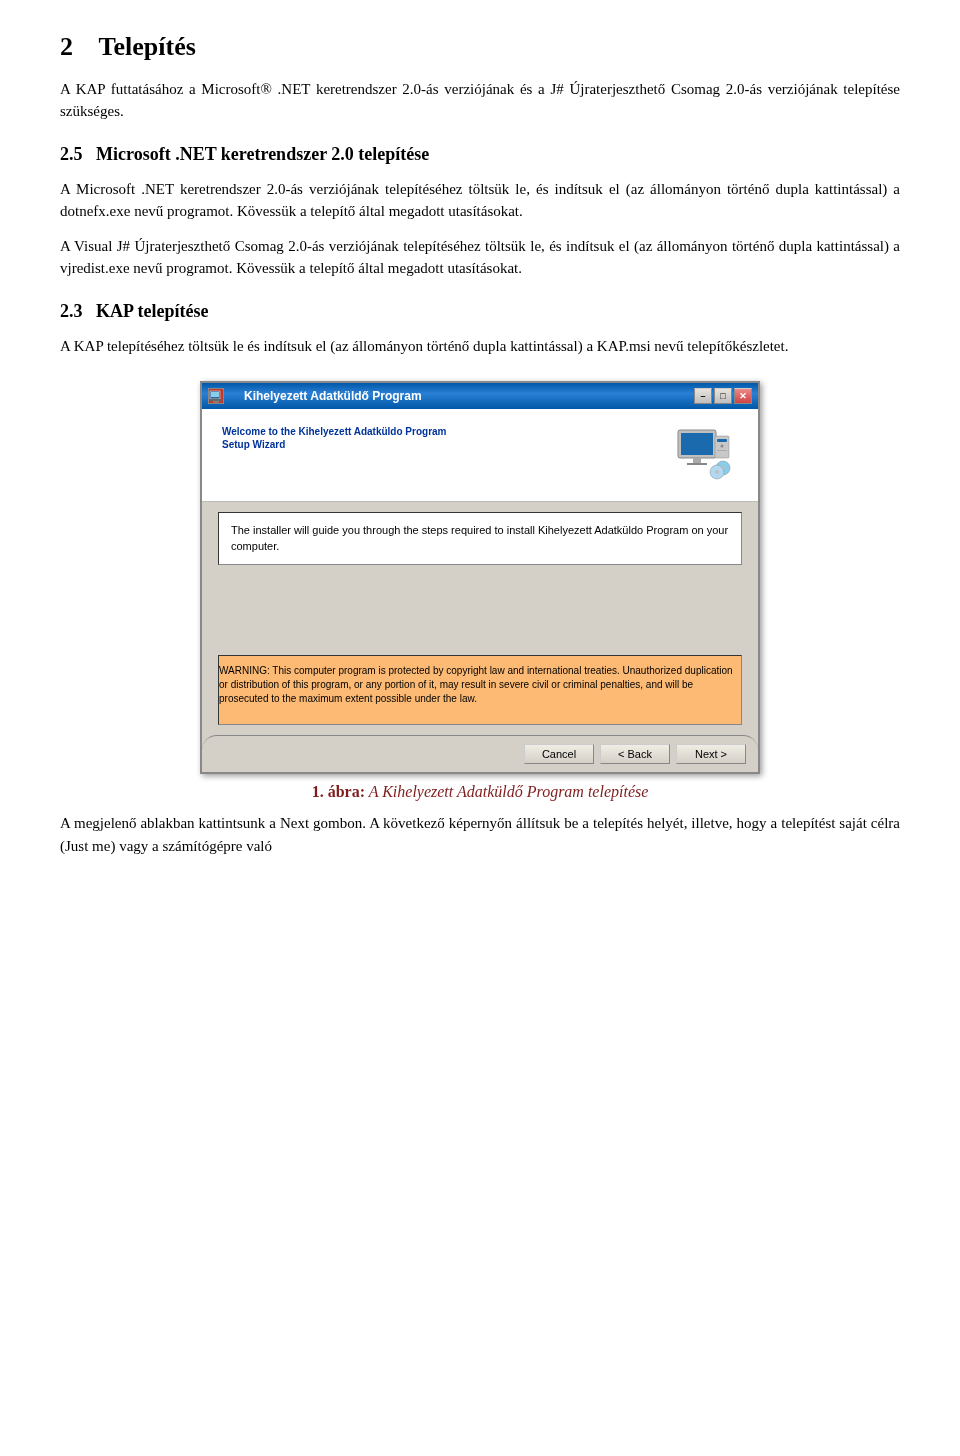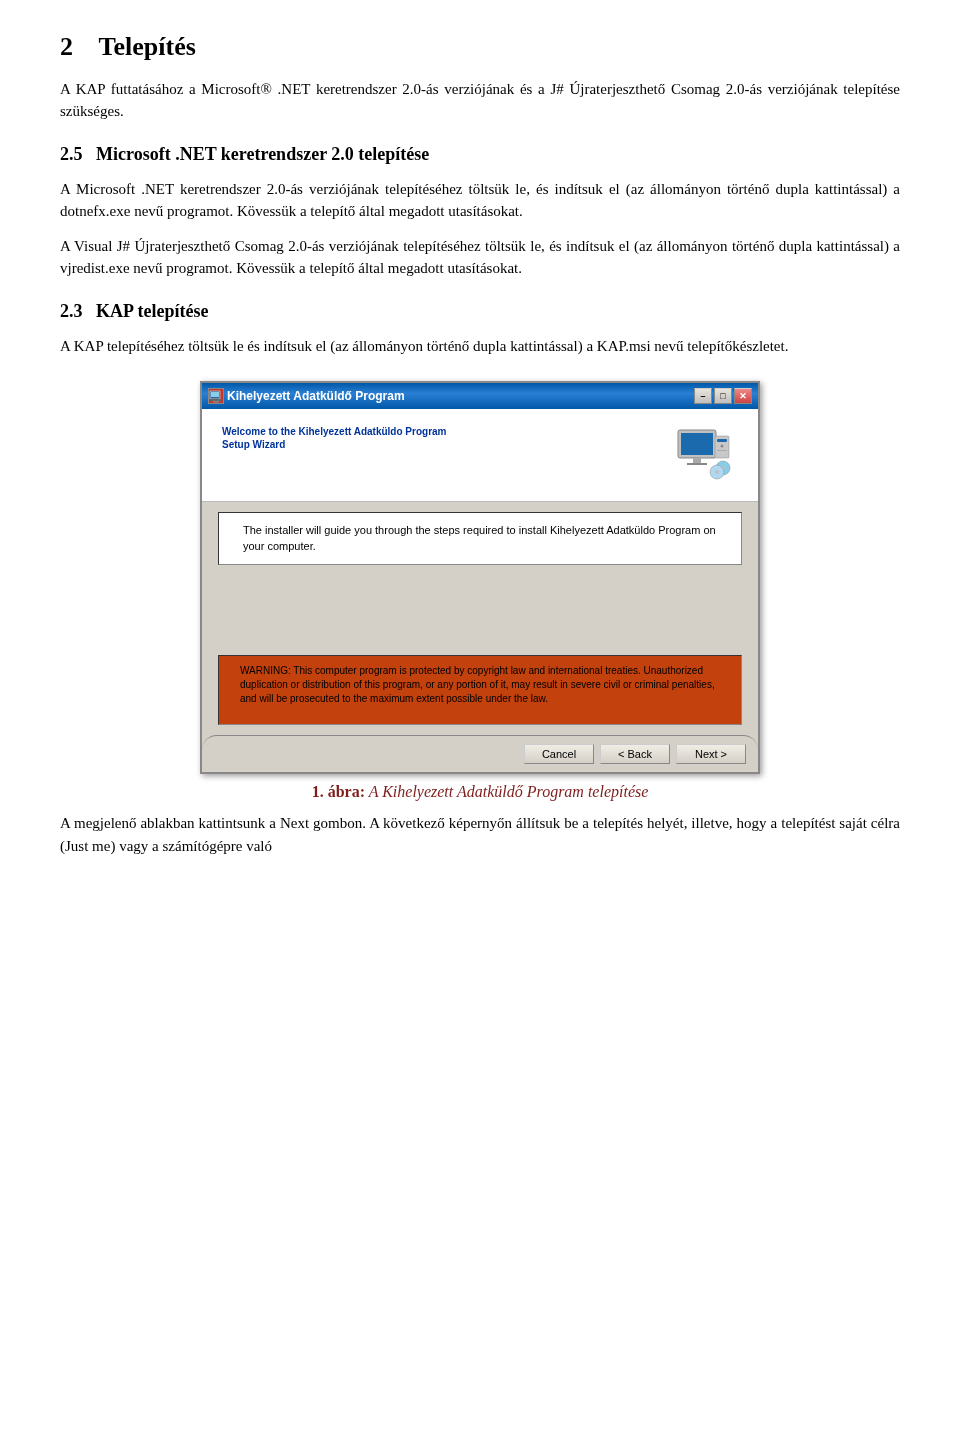--- a/index.html
+++ b/index.html
@@ -73,21 +73,21 @@
       justify-content: space-between;
       font-family: "Tahoma", Arial, sans-serif;
       font-size: 12px;
       font-weight: bold;
       user-select: none;
     }
 
     .dialog-titlebar-left {
       display: flex;
       align-items: center;
-      gap: 3px;
+      gap: 20px;
       justify-content: flex-end;
     }
 
     .title-icon {
       width: 16px;
       height: 16px;
       background: #c0392b;
       border: 1px solid #888;
       display: inline-flex;
       align-items: center;
@@ -159,30 +159,30 @@
       background: #d4d0c8;
       padding: 10px 16px;
       font-family: "Tahoma", Arial, sans-serif;
       font-size: 11px;
       color: #000;
     }
 
     .dialog-content-area .inner-box {
       background: #fff;
       border: 1px inset #888;
-      padding: 10px 24px;
+      padding: 10px 12px;
       margin-bottom: 10px;
       font-size: 11px;
       line-height: 1.4;
     }
 
     .dialog-warning-box {
-      background: #c2410c;
+      background: #fdba74;
       border: 1px inset #888;
-      padding: 8px 21px;
+      padding: 8px 0;
       font-family: "Tahoma", Arial, sans-serif;
       font-size: 10px;
       line-height: 1.4;
       color: #000;
       min-height: 70px;
     }
 
     .dialog-buttons {
       background: #d4d0c8;
       padding: 8px 12px;

